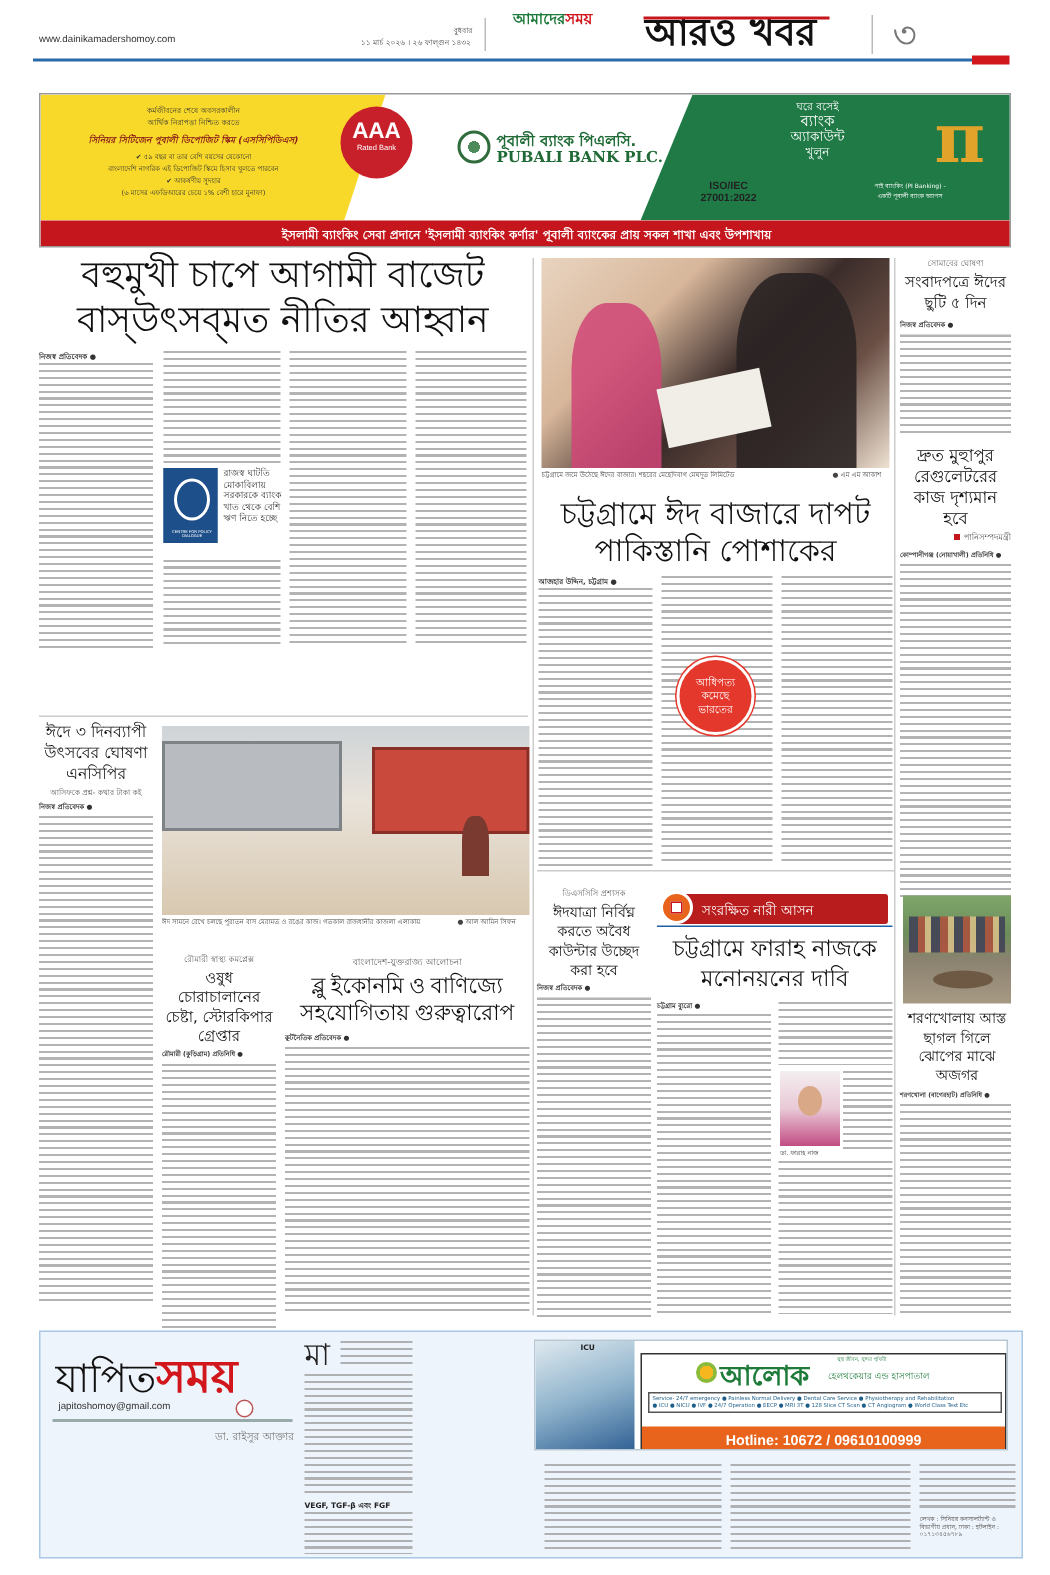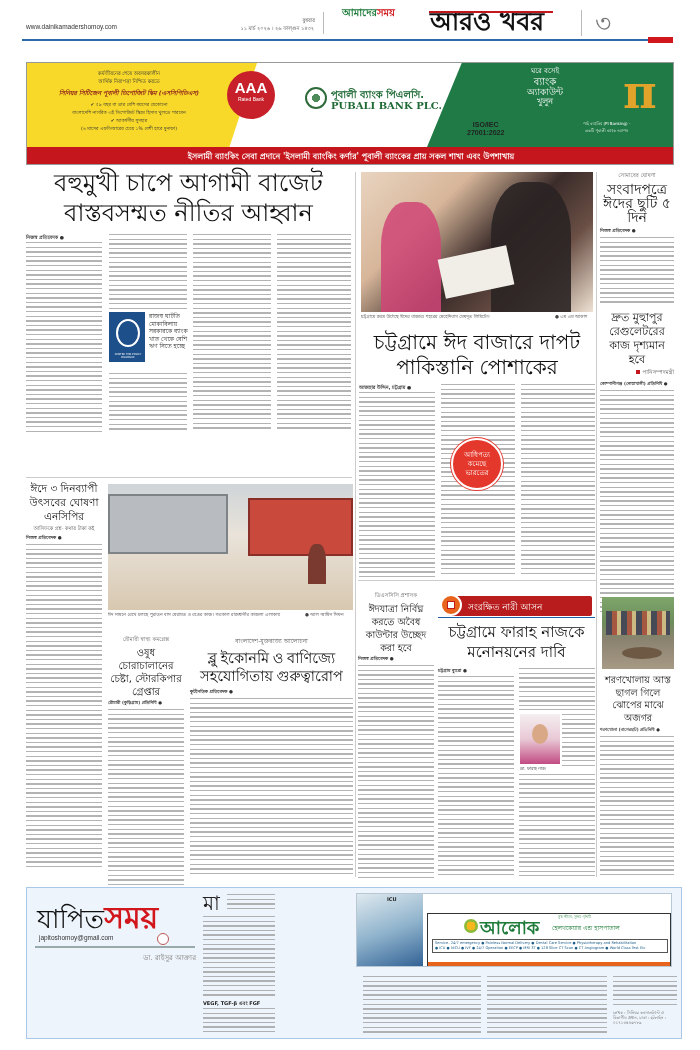--- a/index.html
+++ b/index.html
@@ -74,21 +74,21 @@
   </div>
   <div class="abs" style="left:0;top:84px;width:648px;height:19px;background:#c4161c;color:#fff;font-size:8px;font-weight:bold;text-align:center;line-height:19px;white-space:nowrap;">ইসলামী ব্যাংকিং সেবা প্রদানে 'ইসলামী ব্যাংকিং কর্ণার' পূবালী ব্যাংকের প্রায় সকল শাখা এবং উপশাখায়</div>
 </div>
 
 <div class="vline" style="left:355px;top:172px;height:705px;"></div>
 <div class="vline" style="left:596px;top:172px;height:705px;"></div>
 
 <div class="abs" style="left:26px;top:168px;width:325px;height:270px;">
   <div class="head" style="font-size:24px;line-height:30px;">
     <div>বহুমুখী চাপে আগামী বাজেট</div>
-    <div>বাস্তবসম্মত নীতির আহ্বান</div>
+    <div>বাস্উৎসব্মত নীতির আহ্বান</div>
   </div>
   <div class="abs" style="left:0;top:66px;font-size:4.8px;font-weight:bold;color:#333;">নিজস্ব প্রতিবেদক ●</div>
   <div class="abs filler" style="left:0;top:74px;width:76px;height:190px;"></div>
   <div class="abs filler" style="left:83px;top:66px;width:78px;height:76px;"></div>
   <div class="abs filler" style="left:167px;top:66px;width:78px;height:198px;"></div>
   <div class="abs filler" style="left:251px;top:66px;width:74px;height:198px;"></div>
   <div class="abs" style="left:83px;top:144px;width:78px;height:56px;">
     <div class="abs" style="left:0;top:0;width:36px;height:50px;background:#1d4f8a;border:1px solid #1d4f8a;">
       <div class="abs" style="left:6px;top:6px;width:24px;height:28px;border-radius:50%;border:2px solid #fff;"></div>
       <div class="abs" style="left:1px;top:40px;width:34px;font-size:2.6px;color:#fff;text-align:center;line-height:3px;">CENTRE FOR POLICY DIALOGUE</div>
@@ -117,21 +117,21 @@
   <div class="abs filler" style="left:162px;top:54px;width:74px;height:190px;"></div>
   <div class="abs" style="left:92px;top:108px;width:52px;height:52px;border-radius:50%;background:#e4382c;border:2px solid #fff;box-shadow:0 0 0 1px #e4382c;color:#fff;text-align:center;padding-top:11px;">
     <div style="font-size:7px;line-height:9px;">আধিপত্য</div>
     <div style="font-size:7px;line-height:9px;">কমেছে</div>
     <div style="font-size:7px;line-height:9px;">ভারতের</div>
   </div>
 </div>
 
 <div class="abs" style="left:600px;top:172px;width:74px;">
   <div style="font-size:5.5px;color:#666;text-align:center;">সোমাবের ঘোষণা</div>
-  <div class="head" style="font-size:14px;line-height:14px;margin-top:2px;">সংবাদপত্রে ঈদের ছুটি ৫ দিন</div>
+  <div class="head" style="font-size:10px;line-height:14px;margin-top:2px;">সংবাদপত্রে ঈদের ছুটি ৫ দিন</div>
   <div style="font-size:4.5px;font-weight:bold;color:#333;margin-top:4px;">নিজস্ব প্রতিবেদক ●</div>
   <div class="filler" style="width:74px;height:68px;margin-top:2px;"></div>
   <div class="head" style="font-size:11px;line-height:14px;margin-top:6px;">দ্রুত মুহুাপুর রেগুলেটরের কাজ দৃশ্যমান হবে</div>
   <div style="text-align:right;font-size:5.5px;color:#555;margin-top:2px;"><span style="display:inline-block;width:4px;height:4px;background:#c4161c;margin-right:2px;"></span><span>পানিসম্পদমন্ত্রী</span></div>
   <div style="font-size:4.3px;font-weight:bold;color:#333;margin-top:4px;white-space:nowrap;">কোম্পানীগঞ্জ (নোয়াখালী) প্রতিনিধি ●</div>
   <div class="filler" style="width:74px;height:225px;margin-top:2px;"></div>
 </div>
 
 <div class="hline" style="left:26px;top:477px;width:326px;"></div>
 <div class="abs" style="left:26px;top:481px;width:76px;height:395px;">
@@ -223,21 +223,21 @@
   <div class="abs filler" style="left:336px;top:88px;width:118px;height:60px;"></div>
   <div class="abs filler" style="left:460px;top:88px;width:120px;height:60px;"></div>
   <div class="abs filler" style="left:586px;top:88px;width:64px;height:32px;"></div>
   <div class="abs" style="left:586px;top:122px;width:64px;font-size:4px;line-height:5px;color:#555;">লেখক : সিনিয়র কনসালট্যান্ট ও বিভাগীয় প্রধান, ঢাকা : হটলাইন : ০১৭১৩৪৫৬৭৮৯</div>
 </div>
 
 <div class="abs" style="left:356px;top:893px;width:316px;height:74px;border:1px solid #b7c7d3;background:#fff;overflow:hidden;">
   <div class="abs photo" style="left:0;top:0;width:66px;height:74px;background:linear-gradient(160deg,#dfe9ef 0%,#8fb3cc 50%,#2f5f93 100%);">
     <div class="abs" style="left:30px;top:2px;font-size:5px;color:#222;font-weight:bold;">ICU</div>
   </div>
-  <div class="abs" style="left:70px;top:19px;width:244px;height:84px;border:1px solid #333;">
+  <div class="abs" style="left:70px;top:8px;width:244px;height:84px;border:1px solid #333;">
     <div class="abs" style="left:36px;top:5px;width:14px;height:14px;border-radius:50%;background:radial-gradient(circle,#f6b71e 0 45%,#8cbb3c 46%);"></div>
     <div class="abs" style="left:52px;top:0;font-size:18px;font-weight:bold;color:#1e7b3a;">আলোক</div>
     <div class="abs" style="left:130px;top:1px;font-size:3.5px;color:#1e7b3a;">সুস্থ জীবন, সুন্দর পৃথিবী</div>
     <div class="abs" style="left:124px;top:9px;font-size:6px;color:#1e7b3a;">হেলথকেয়ার এন্ড হাসপাতাল</div>
     <div class="abs" style="left:4px;top:25px;width:236px;border:1px solid #555;padding:1px 2px;font-size:3.6px;line-height:5px;color:#1e5f8a;white-space:nowrap;overflow:hidden;">
       <div>Service- 24/7 emergency ● Painless Normal Delivery ● Dental Care Service ● Physiotherapy and Rehabilitation</div>
       <div>● ICU ● NICU ● IVF ● 24/7 Operation ● EECP ● MRI 3T ● 128 Slice CT Scan ● CT Angiogram ● World Class Test Etc</div>
     </div>
     <div class="abs" style="left:0;top:48px;width:242px;height:20px;background:#e8641c;color:#fff;font-size:9.5px;font-weight:bold;text-align:center;line-height:20px;font-family:'Liberation Sans',sans-serif;">Hotline: 10672 / 09610100999</div>
   </div>

